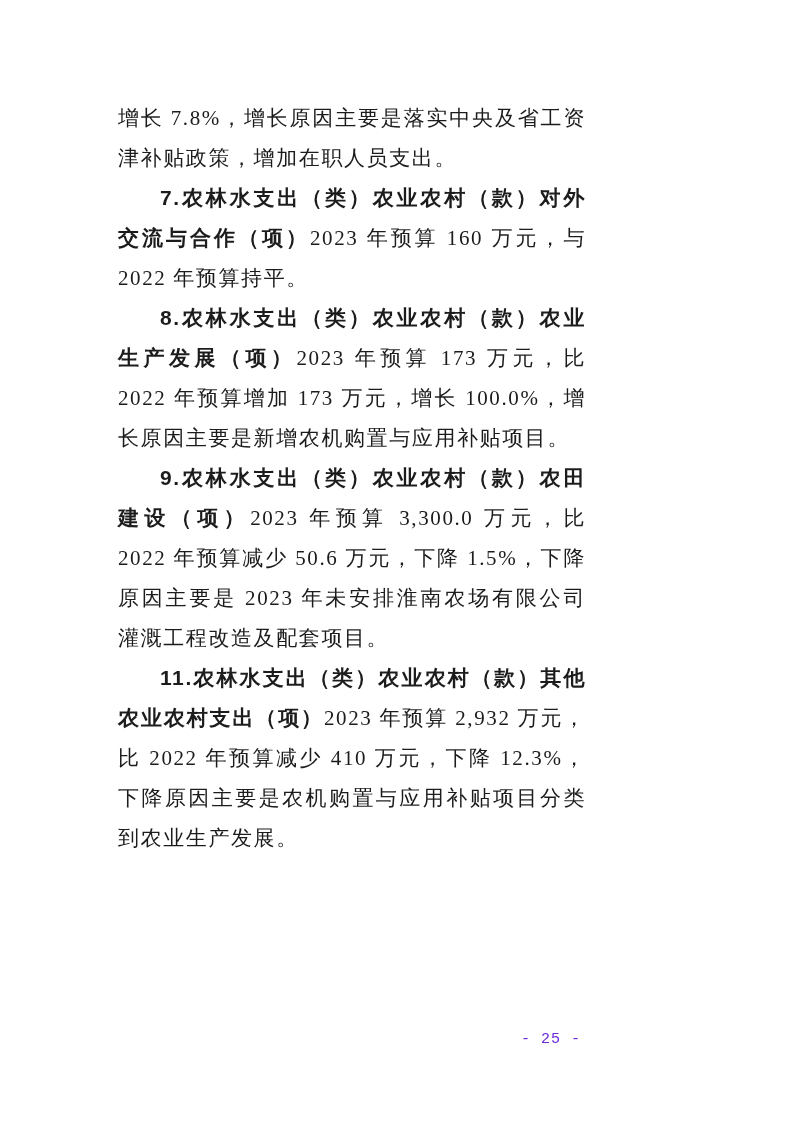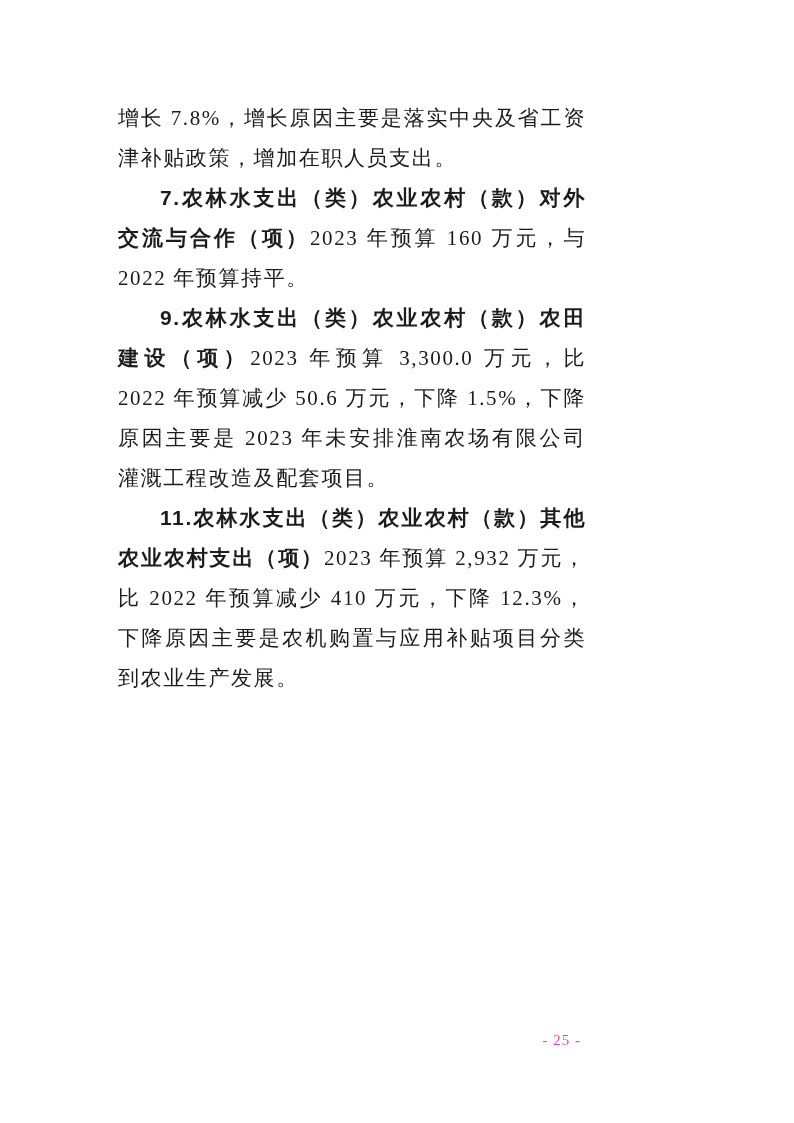--- a/index.html
+++ b/index.html
@@ -41,34 +41,35 @@
   .para .body-text {
     font-weight: normal;
   }
   .page-number {
     position: absolute;
     top: 1030px;
     right: 121px;
     font-size: 15px;
     line-height: 20px;
     letter-spacing: 1px;
-    color: #ec4899;
-    font-family: Liberation Serif, serif;
+    color: #6d28d9;
+    font-family: Liberation Mono, monospace;
   }
 </style>
 </head>
 <body>
 
 <div class="page">
   <div class="content">
 
     <p class="para no-indent"><span class="lead"></span><span class="body-text">增长 7.8%，增长原因主要是落实中央及省工资津补贴政策，增加在职人员支出。</span></p>
 
     <p class="para"><span class="lead">7.农林水支出（类）农业农村（款）对外交流与合作（项）</span><span class="body-text">2023 年预算 160 万元，与 2022 年预算持平。</span></p>
 
+    <p class="para"><span class="lead">8.农林水支出（类）农业农村（款）农业生产发展（项）</span><span class="body-text">2023 年预算 173 万元，比 2022 年预算增加 173 万元，增长 100.0%，增长原因主要是新增农机购置与应用补贴项目。</span></p>
 
     <p class="para"><span class="lead">9.农林水支出（类）农业农村（款）农田建设（项）</span><span class="body-text">2023 年预算 3,300.0 万元，比 2022 年预算减少 50.6 万元，下降 1.5%，下降原因主要是 2023 年未安排淮南农场有限公司灌溉工程改造及配套项目。</span></p>
 
     <p class="para"><span class="lead">11.农林水支出（类）农业农村（款）其他农业农村支出（项）</span><span class="body-text">2023 年预算 2,932 万元，比 2022 年预算减少 410 万元，下降 12.3%，下降原因主要是农机购置与应用补贴项目分类到农业生产发展。</span></p>
 
 
 
   </div>
 
   <div class="page-number">- 25 -</div>

